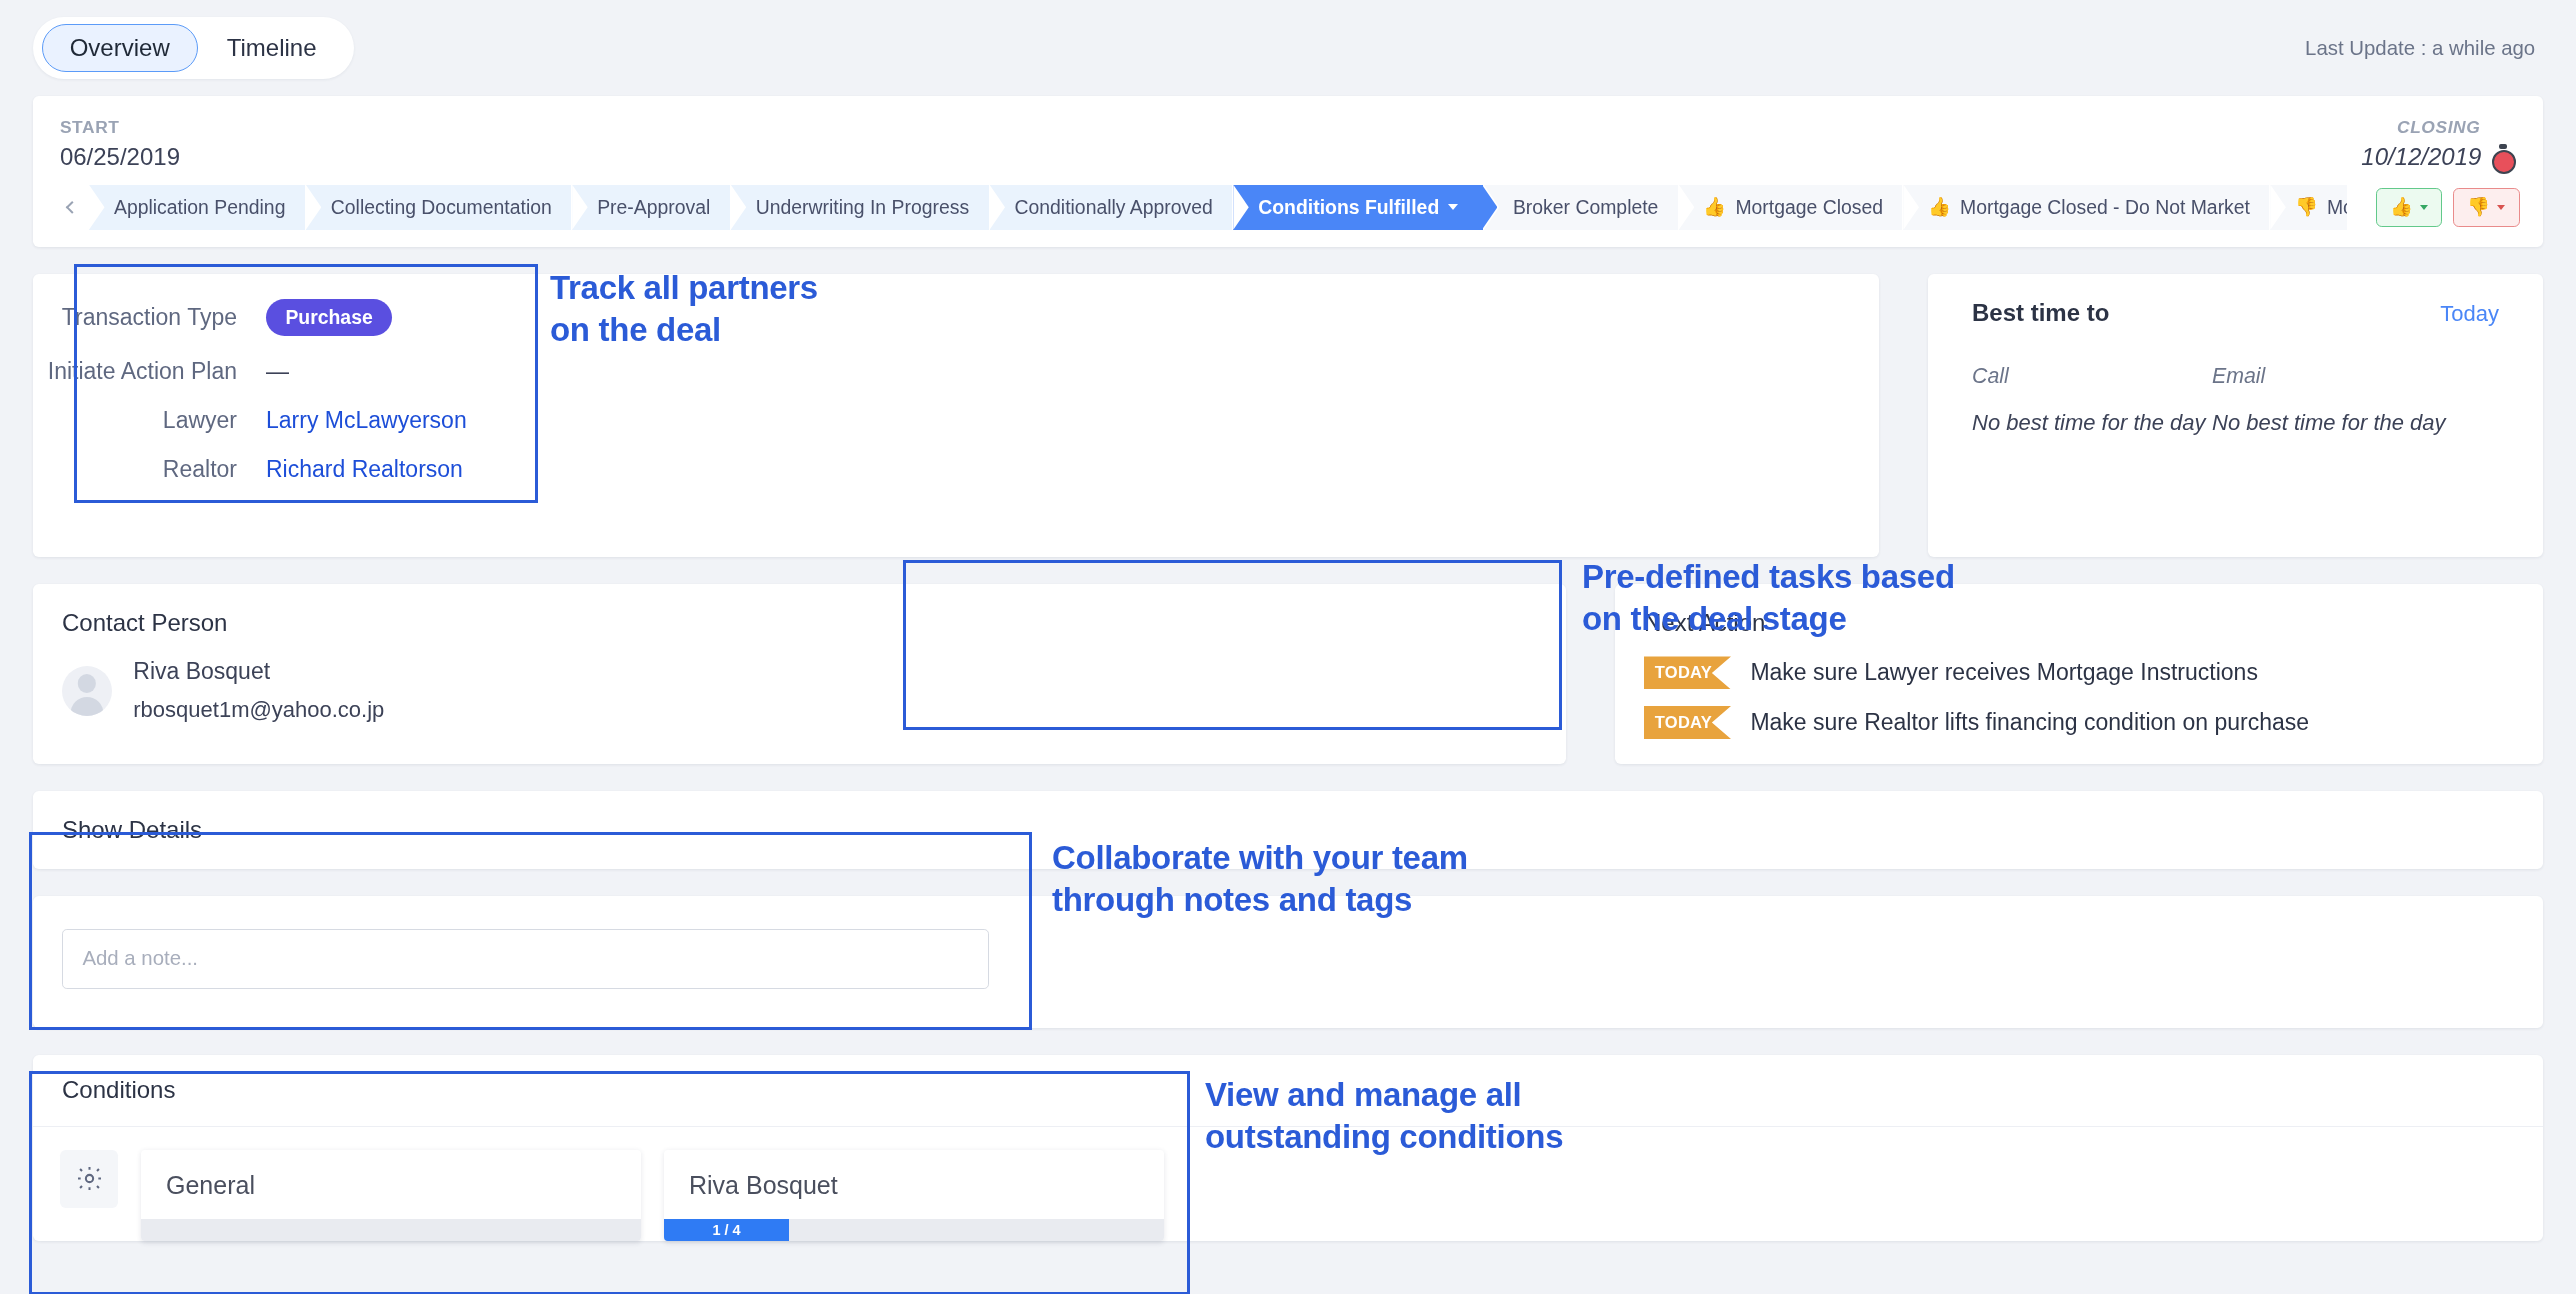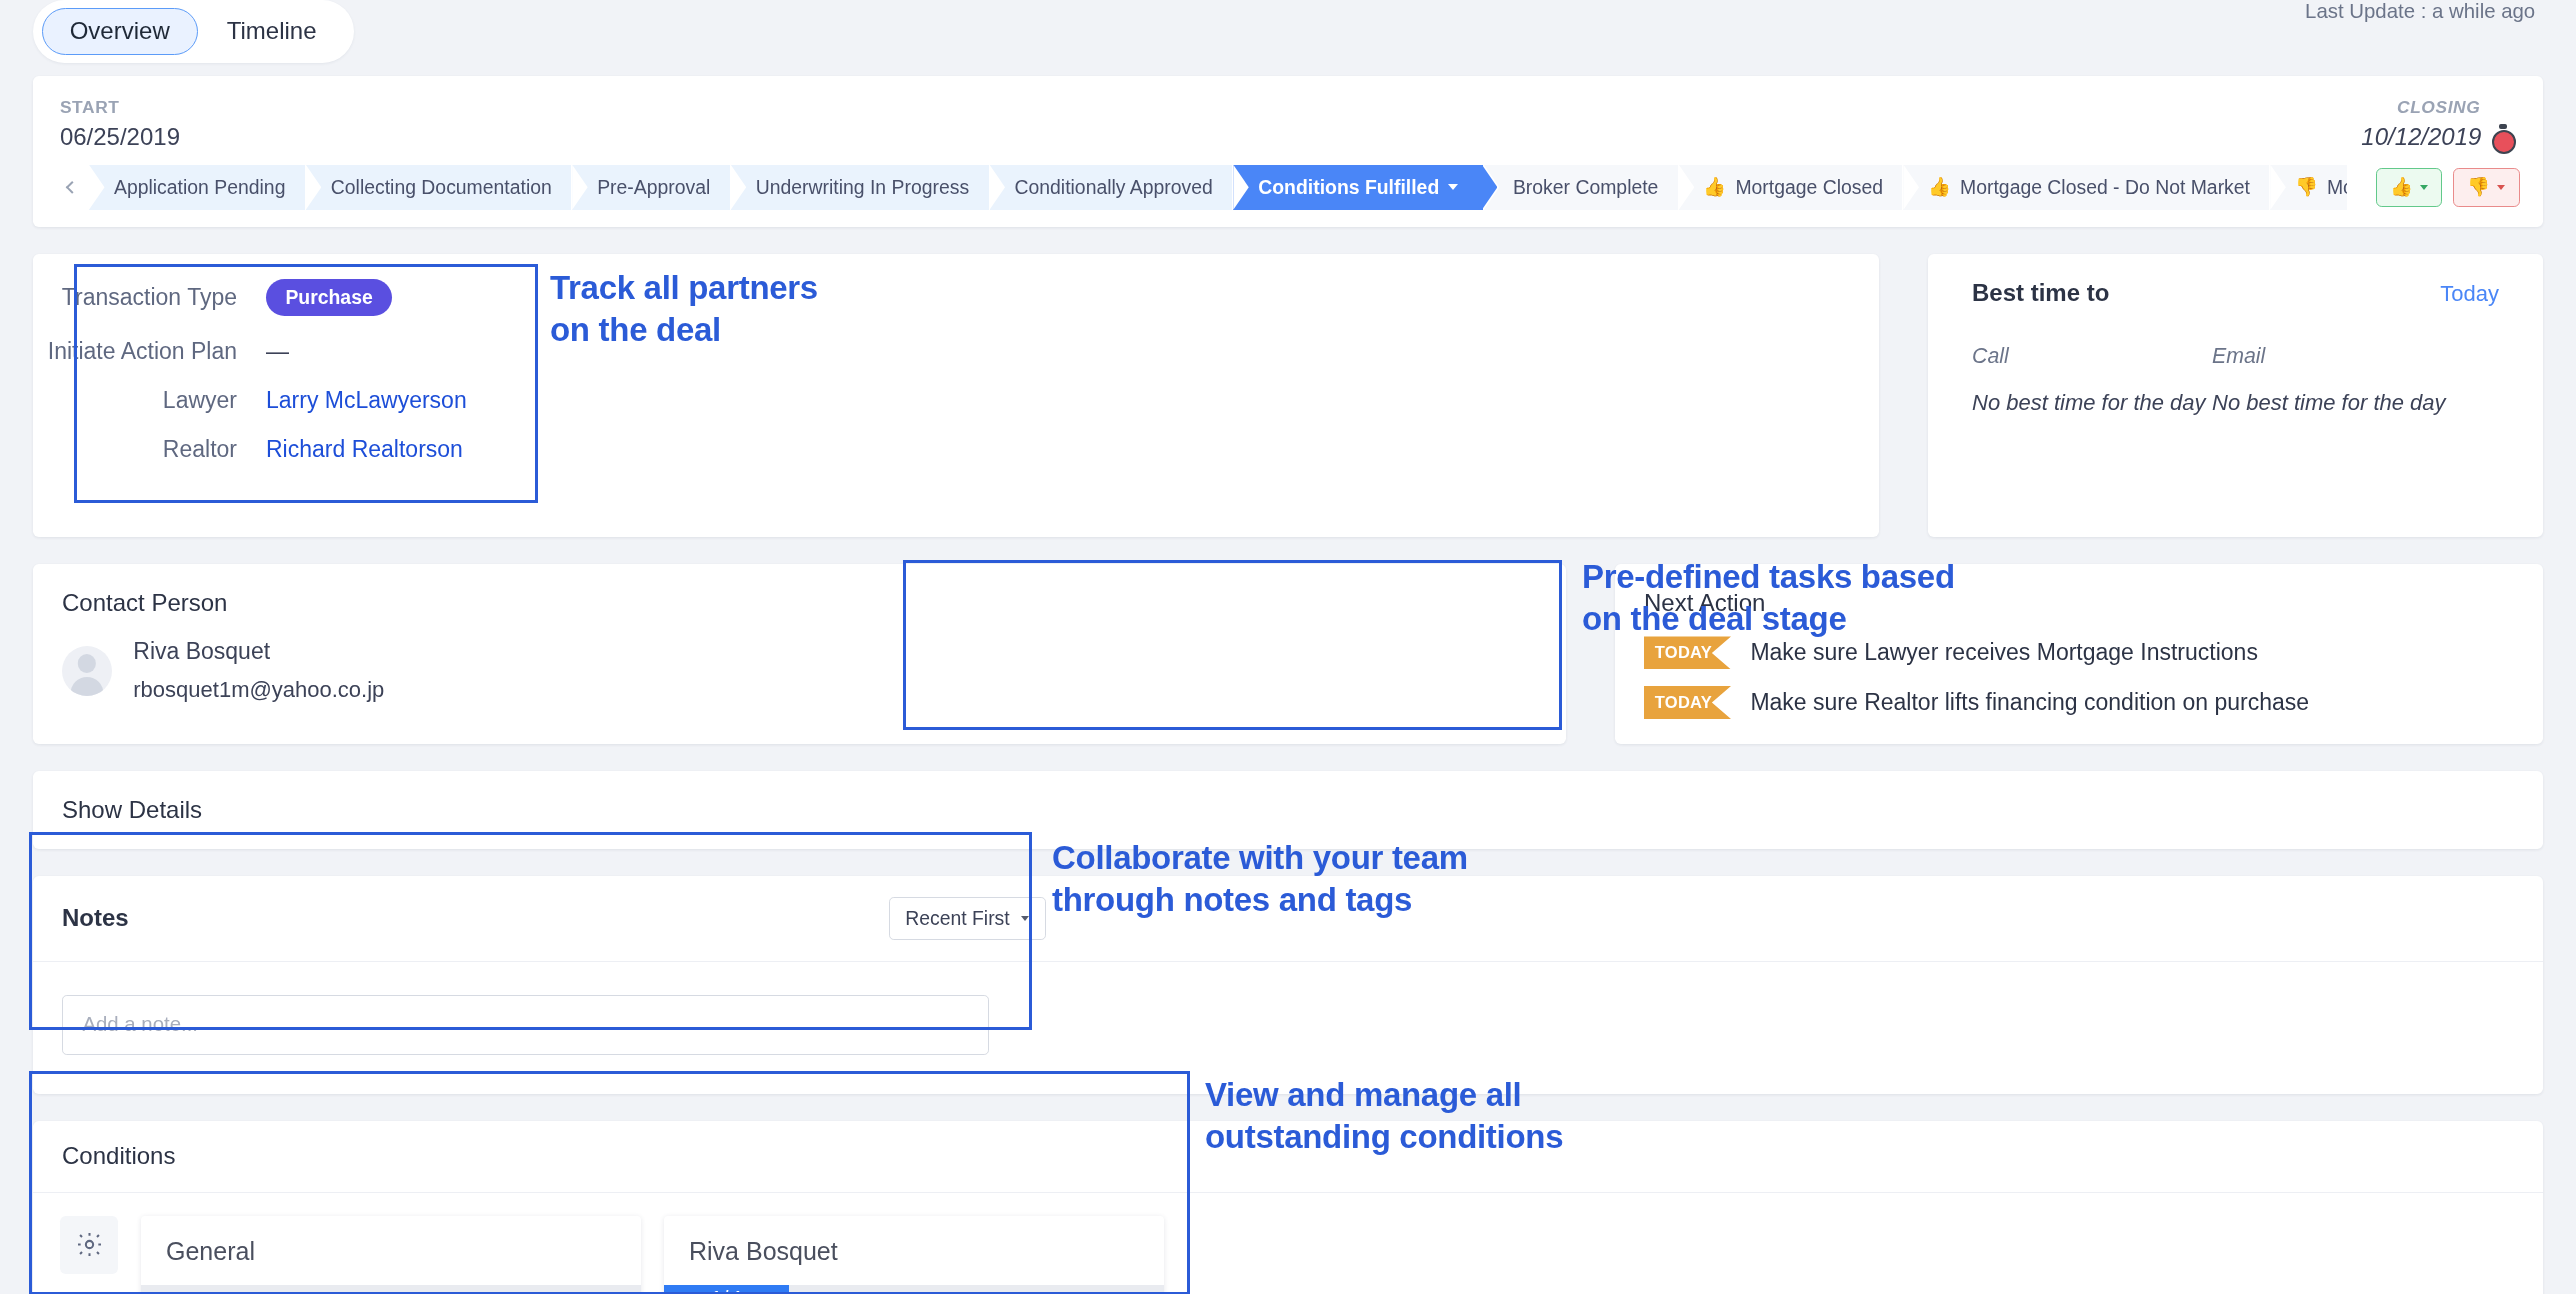--- a/index.html
+++ b/index.html
@@ -6,22 +6,22 @@
   html, body {
     width: 2576px; height: 1295px;
     background: #f1f3f7;
     font-family: "Liberation Sans", sans-serif;
     overflow: hidden;
     color: #3c4257;
   }
 
   
   .topbar {
-    height: 76px;
-    display: flex; align-items: flex-start;
+    height: 96px;
+    display: flex; align-items: center;
     padding: 0 33px 0 33px;
     background: #f1f3f7;
   }
   .tabgroup {
     display: flex; align-items: center;
     background: #ffffff;
     border-radius: 968px;
     padding: 6.8px 8.7px;
     box-shadow: 0 1px 2.9px rgba(40,50,80,.07);
   }
@@ -428,27 +428,20 @@
         </div>
       </div>
     </div>
   </div>
 
   <div class="card showdetails">
     <div class="sec-title">Show Details</div>
   </div>
 
   <div class="card notes-card">
-    <div class="notes-head">
-      <div class="notes-title">Notes</div>
-      <div class="sort-btn" style="margin-left:760px">
-        <span>Recent First</span>
-        <span class="caret-gray"></span>
-      </div>
-    </div>
     <div class="notes-body">
       <input class="note-input" placeholder="Add a note..." style="">
     </div>
   </div>
 
   <div class="card cond-card">
     <div class="cond-head">
       <div class="sec-title">Conditions</div>
     </div>
     <div class="cond-body">

